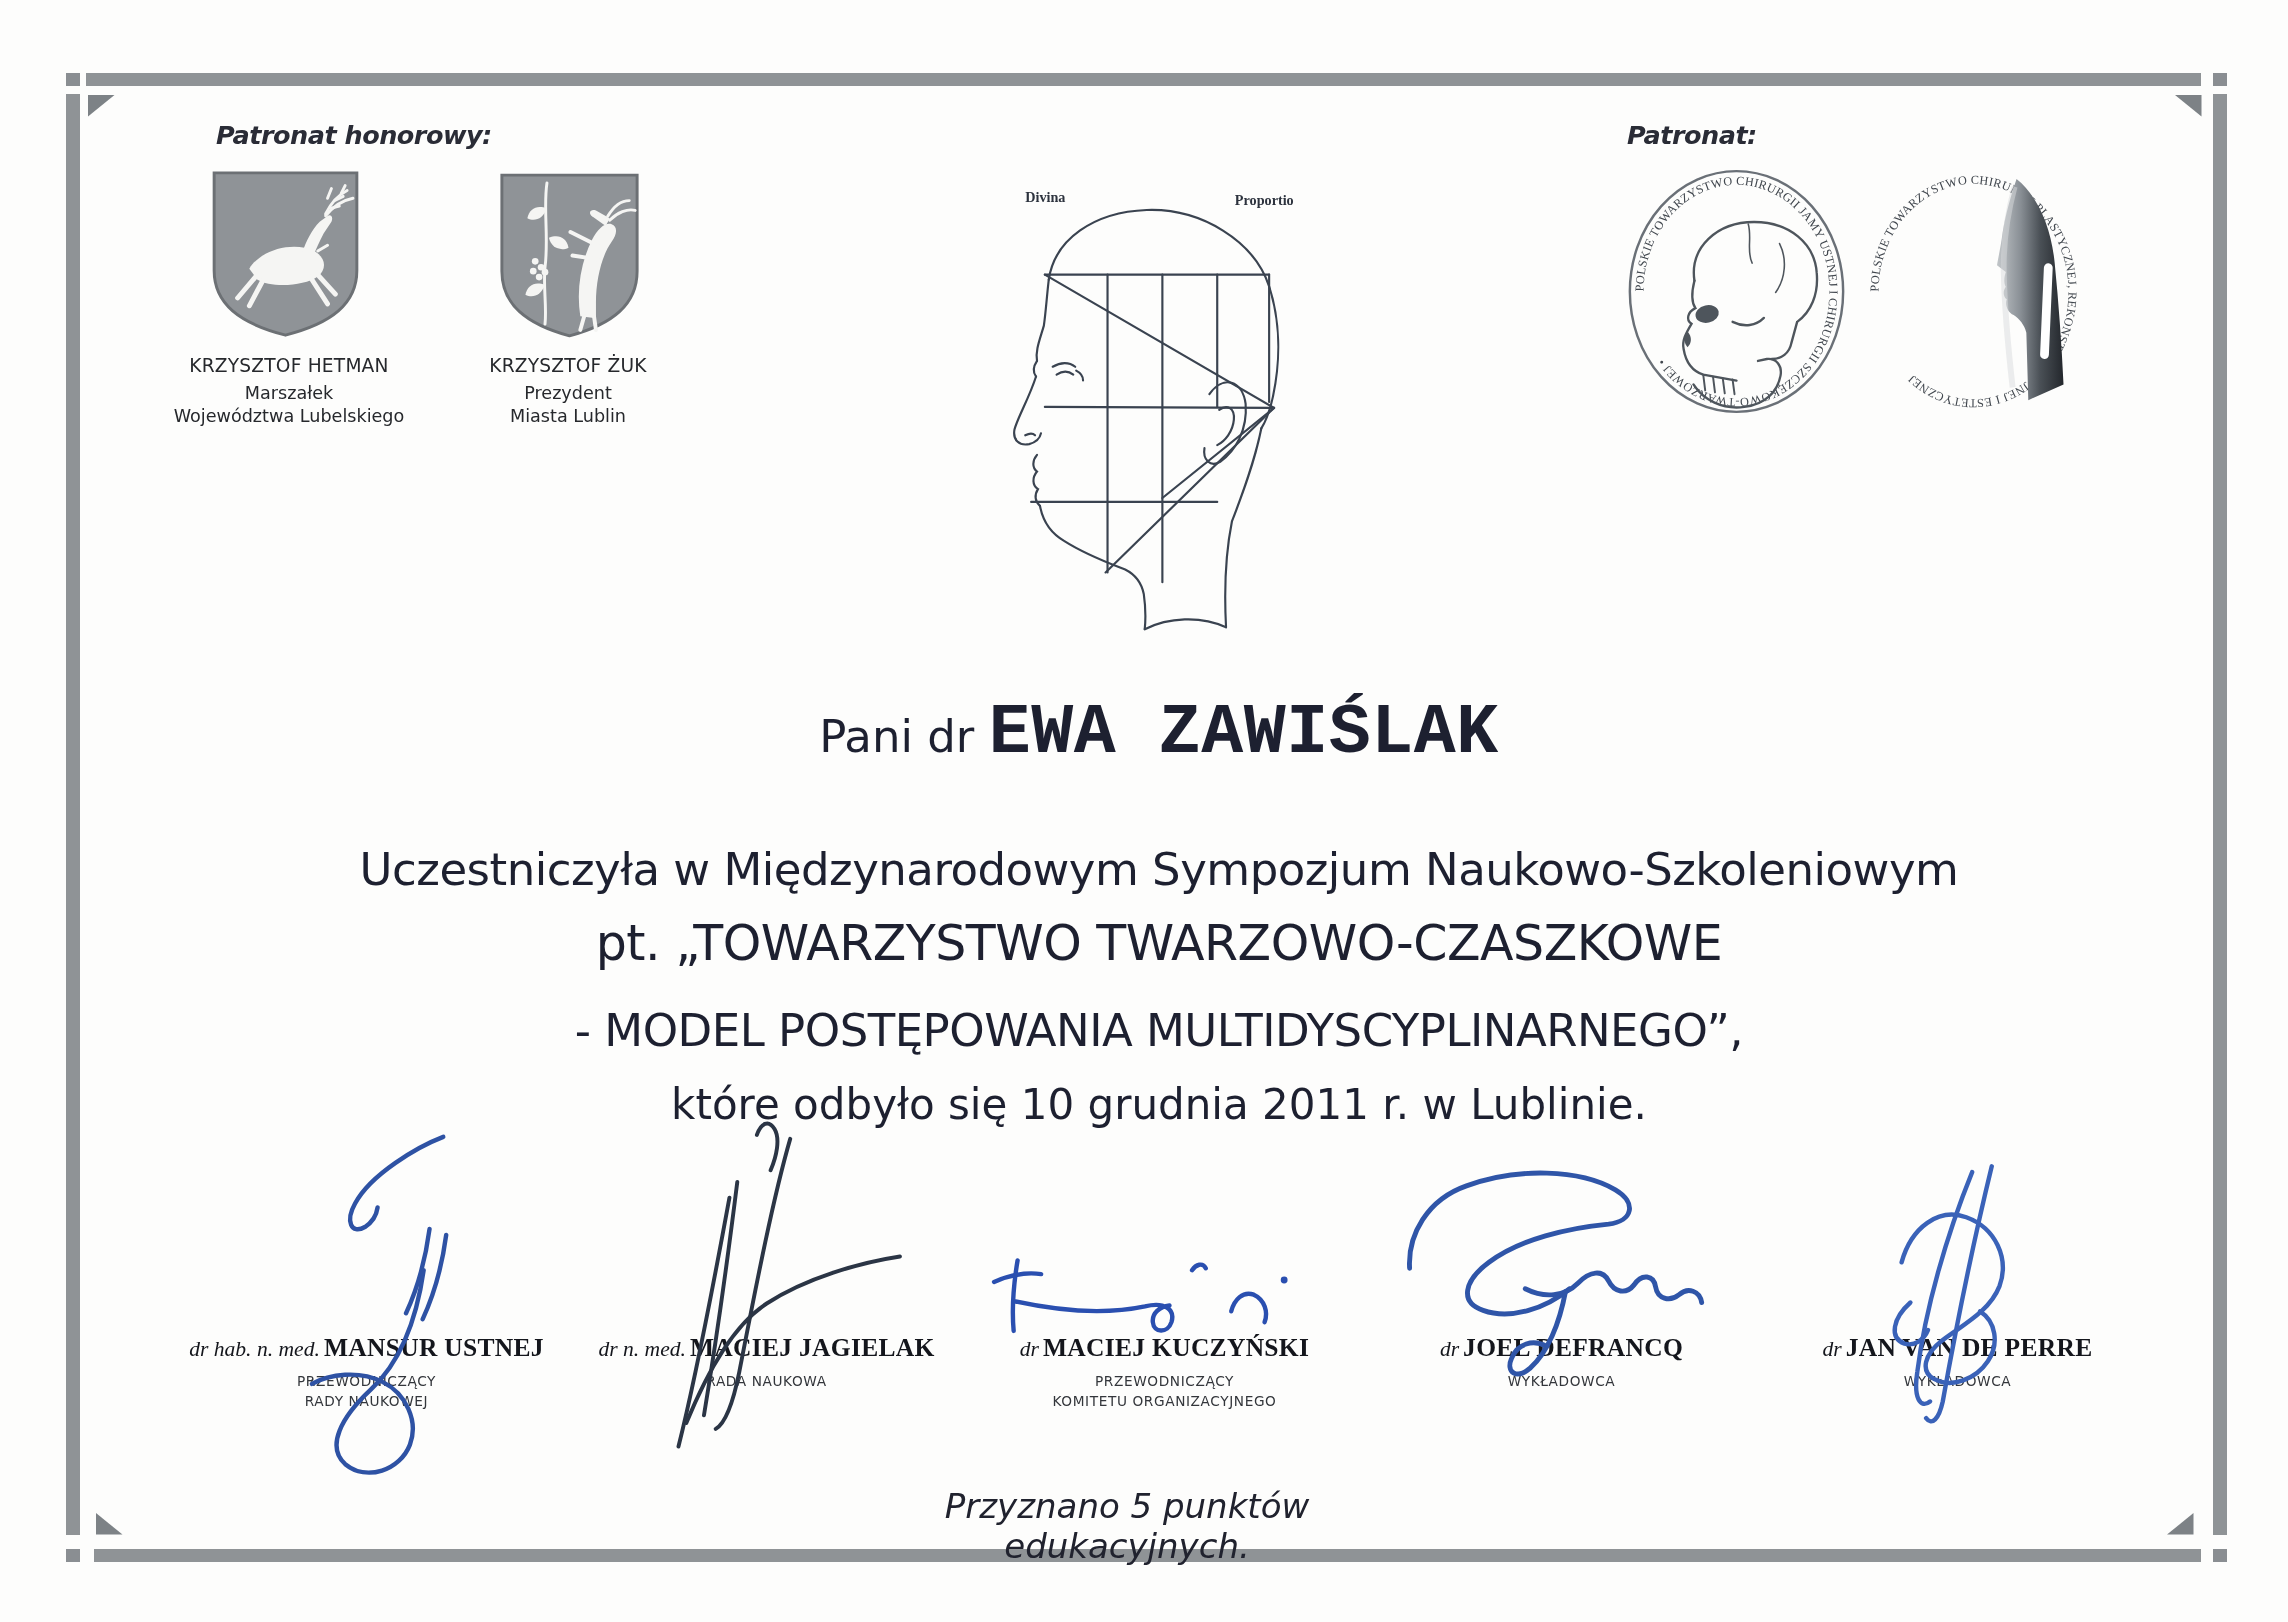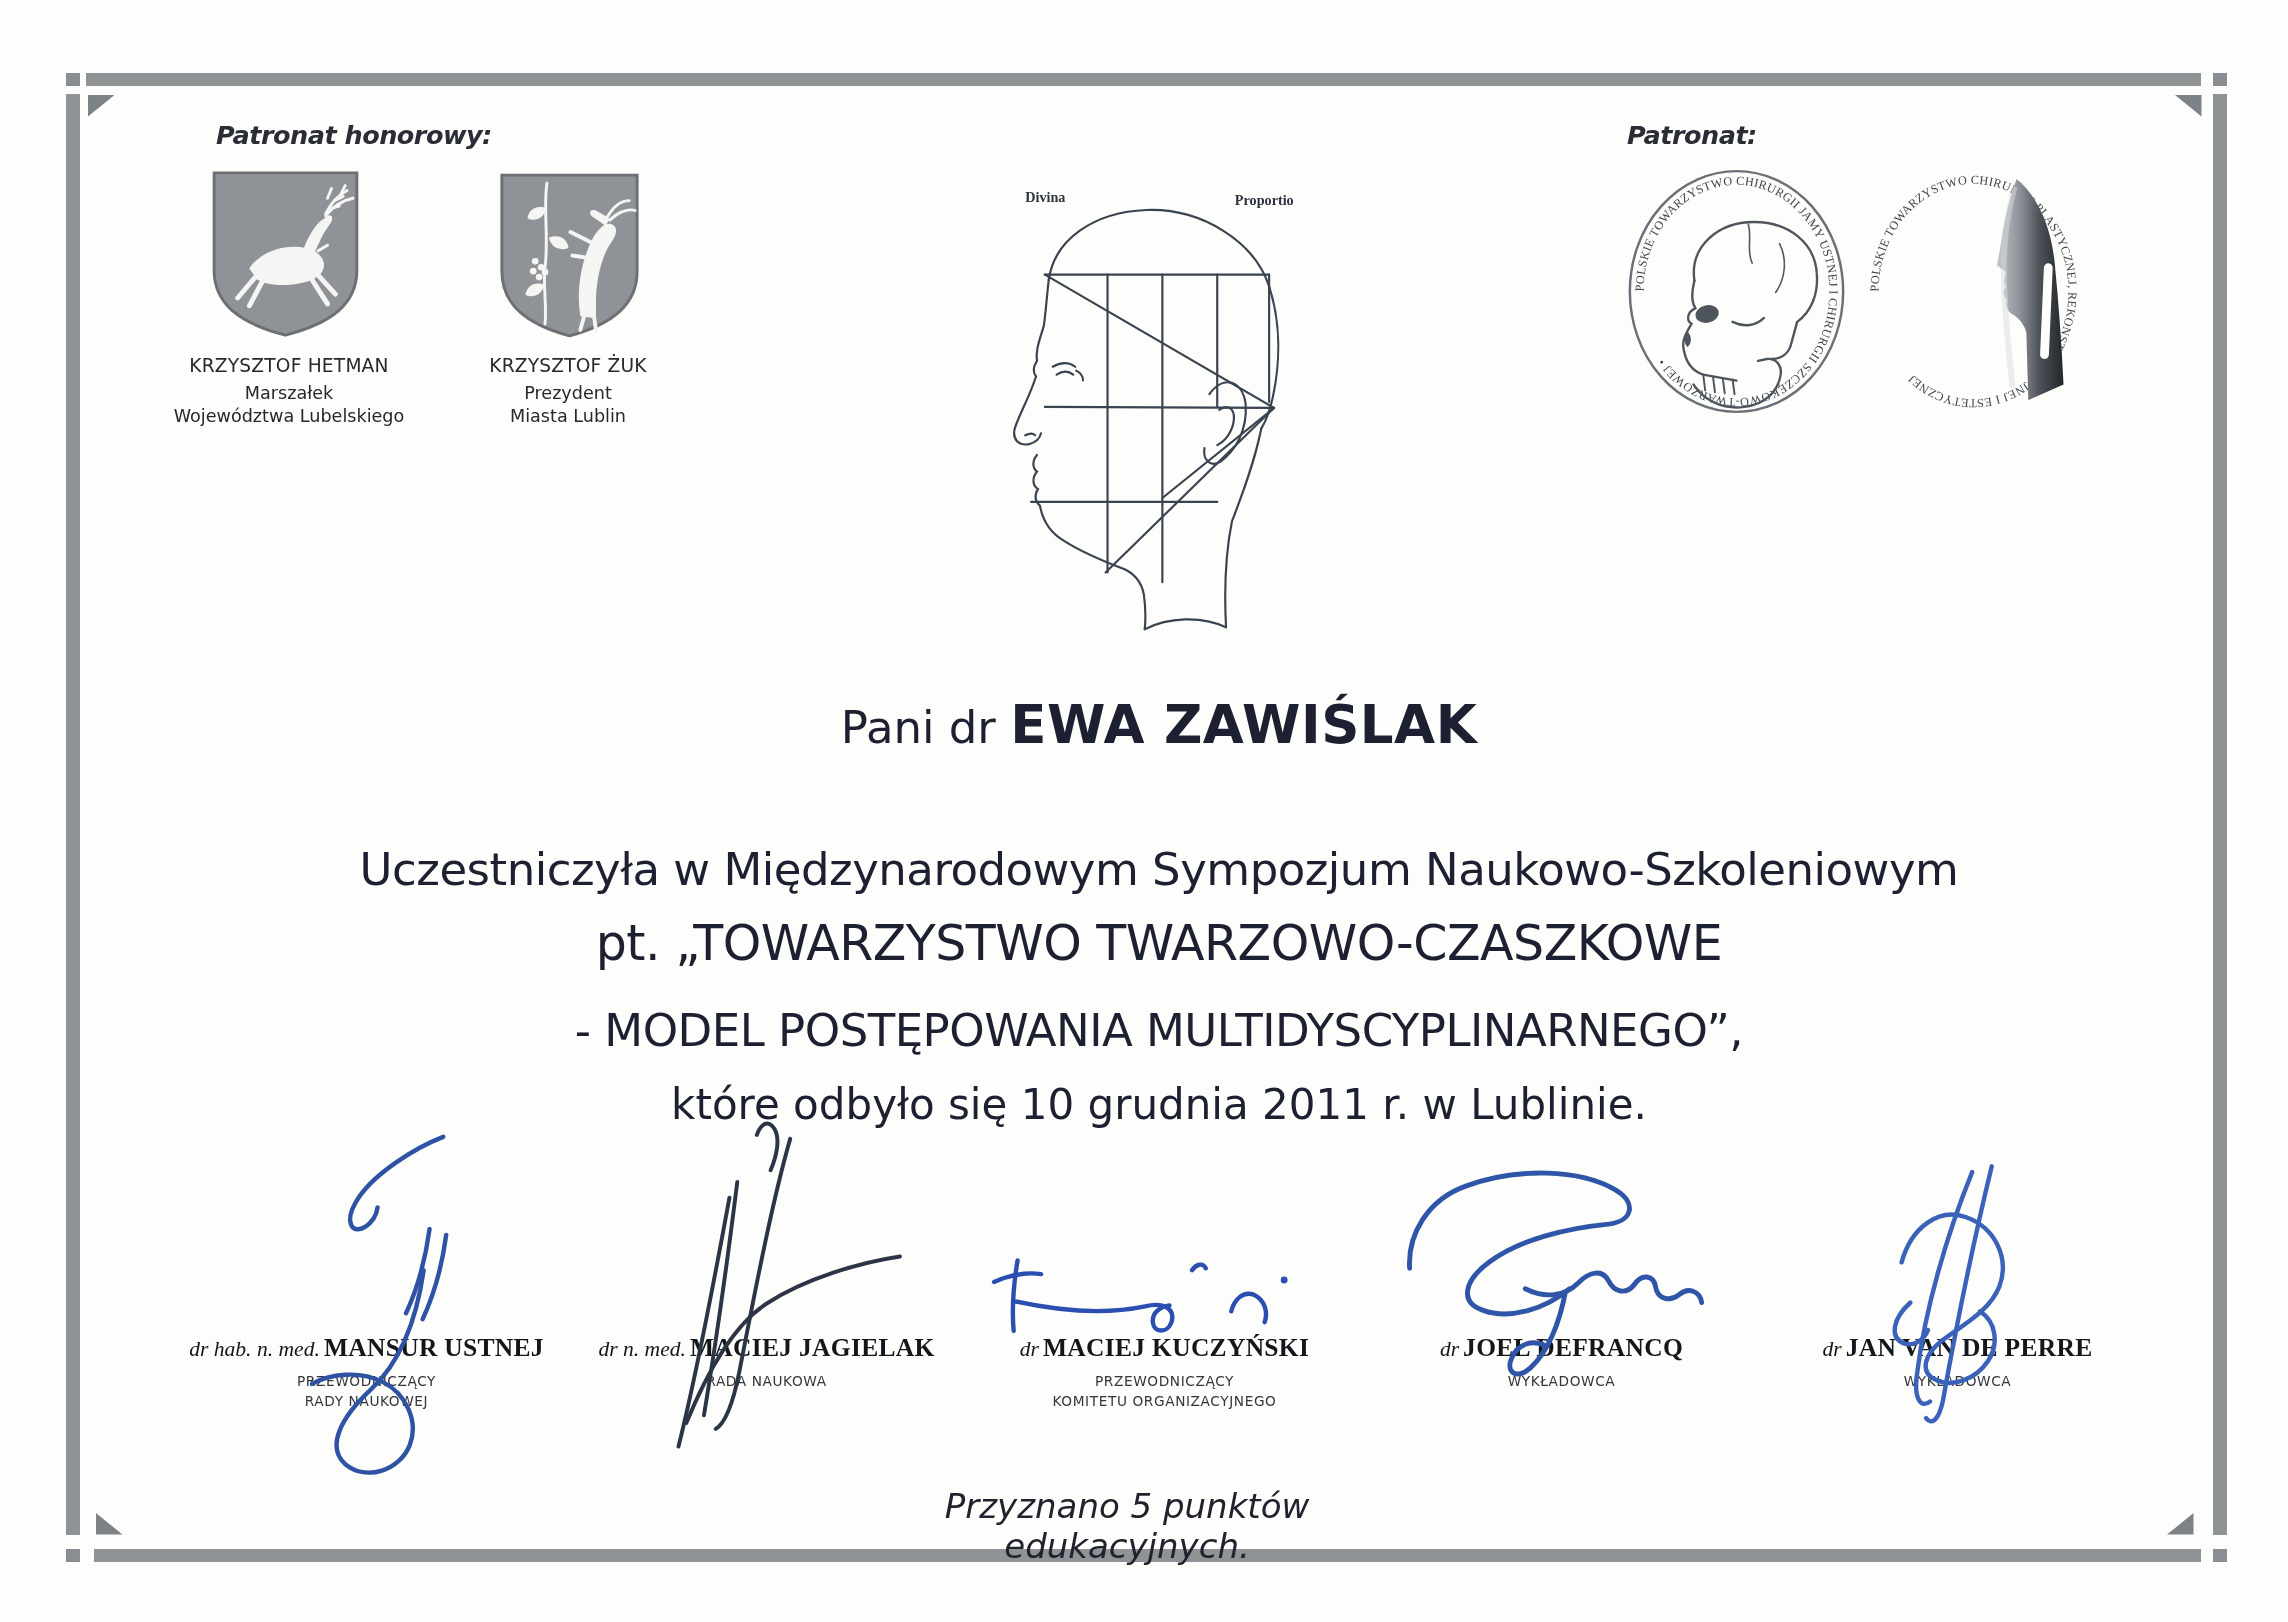--- a/index.html
+++ b/index.html
@@ -19,21 +19,21 @@
   .patron-label{
     position:absolute;font-size:25.5px;font-weight:bold;font-style:italic;
     color:#2a2c36;letter-spacing:-0.5px;
   }
   .patron-block{position:absolute;width:294px;text-align:center;color:#26282c;}
   .patron-name{font-size:18.6px;letter-spacing:0.2px;margin-bottom:5.9px;}
   .patron-role{font-size:17.6px;line-height:1.32;}
   
   .center-band{position:absolute;left:98px;right:69px;text-align:center;color:#1d2030;}
   .recipient{top:694px;font-size:45px;}
-  .recipient b{font-size:53px;font-weight:bold;letter-spacing:0.5px;}
+  .recipient b{font-size:70px;font-weight:bold;letter-spacing:0.5px;font-family:Liberation Mono, monospace;}
   .line-1{top:843px;font-size:45px;letter-spacing:-0.5px;}
   .line-2{top:915px;font-size:49px;letter-spacing:-0.5px;}
   .line-3{top:1004px;font-size:45px;letter-spacing:-0.5px;}
   .line-4{top:1080px;font-size:42px;}
   
   .signer{position:absolute;top:1333px;width:451px;text-align:center;}
   .signer .nameline{font-family:"Liberation Serif",serif;color:#14161c;white-space:nowrap;}
   .signer .degree{font-style:italic;font-size:21.6px;}
   .signer .sname{font-weight:bold;font-size:25.5px;letter-spacing:0.3px;}
   .signer .roles{margin-top:8.8px;font-size:13.7px;letter-spacing:0.6px;color:#33363b;line-height:1.45;}

